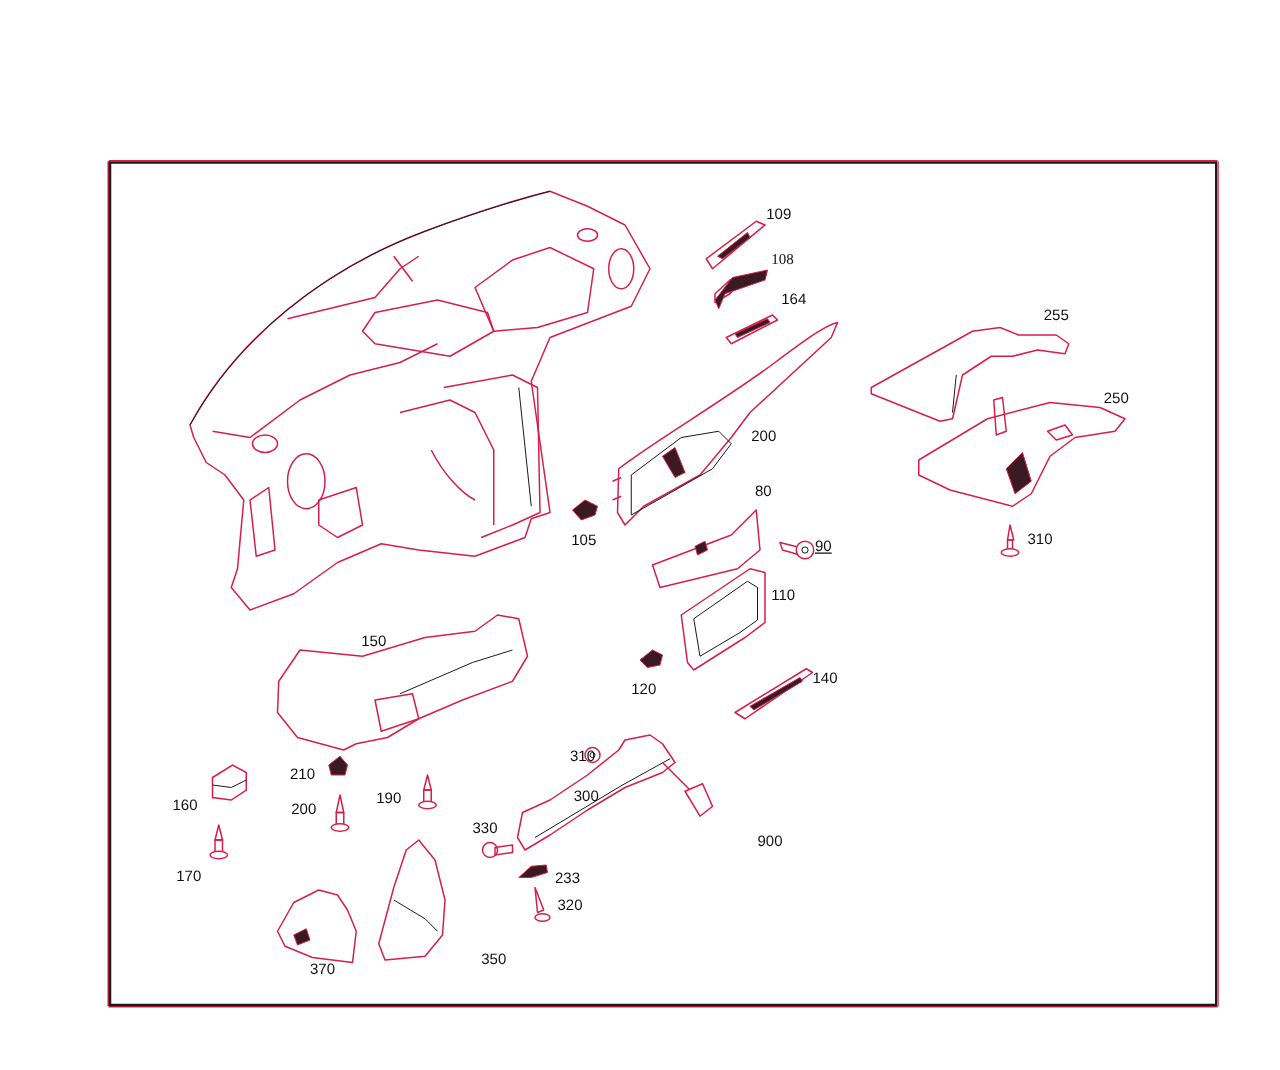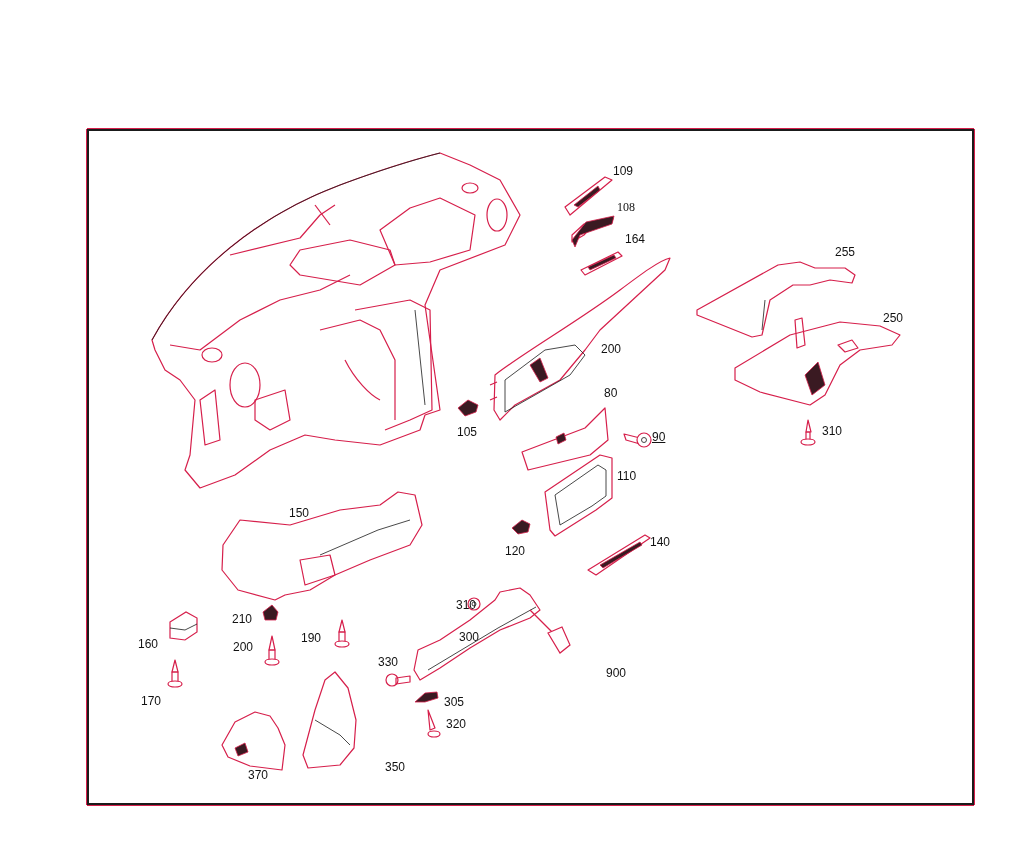--- a/index.html
+++ b/index.html
@@ -186,17 +186,17 @@
 <div class="lbl" style="left:650px;top:534px;">140</div>
 <div class="lbl" style="left:505px;top:543px;">120</div>
 <div class="lbl" style="left:456px;top:597px;">310</div>
 <div class="lbl" style="left:232px;top:611px;">210</div>
 <div class="lbl" style="left:419px;top:629px;margin-left:40px;">300</div>
 <div class="lbl" style="left:301px;top:630px;">190</div>
 <div class="lbl" style="left:138px;top:636px;">160</div>
 <div class="lbl" style="left:233px;top:639px;">200</div>
 <div class="lbl" style="left:378px;top:654px;text-align:center;">330</div>
 <div class="lbl" style="left:560px;top:665px;margin-left:46px;">900</div>
-<div class="lbl" style="left:444px;top:694px;">305</div>
+<div class="lbl" style="left:444px;top:694px;">233</div>
 <div class="lbl" style="left:141px;top:693px;">170</div>
 <div class="lbl" style="left:446px;top:716px;">320</div>
 <div class="lbl" style="left:220px;top:767px;margin-left:28px;">370</div>
 <div class="lbl" style="left:353px;top:759px;margin-left:32px;">350</div>
 
 </body></html>

